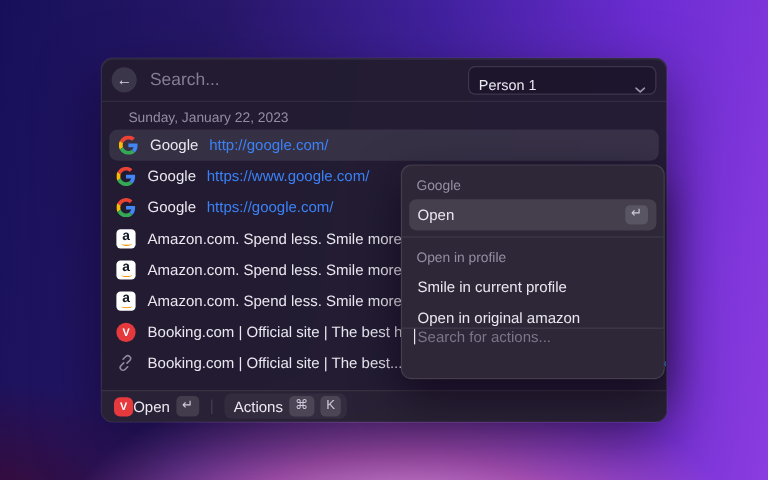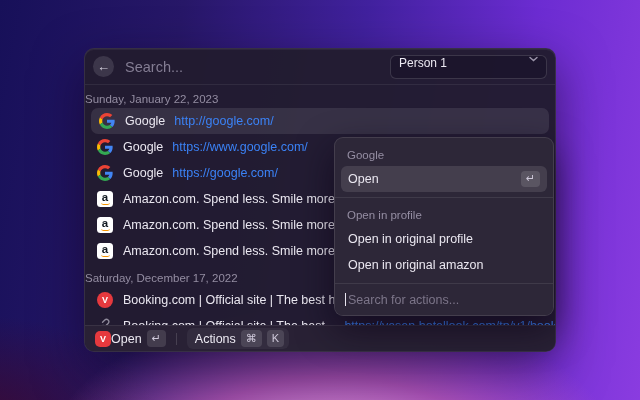--- a/index.html
+++ b/index.html
@@ -22,27 +22,27 @@
     overflow:hidden;
   }
   .header { height:36px; display:flex; align-items:center; padding:0 8px 0 8px;
     border-bottom:1px solid rgba(255,255,255,.07); }
   .back-btn { width:21px; height:21px; border-radius:50%; background:rgba(255,255,255,.12);
     display:flex; align-items:center; justify-content:center; color:#d9d5e2; font-size:13px; line-height:1; flex:none; }
   .search-input { flex:1; background:transparent; border:none; outline:none; margin-left:11px;
     font-family:Liberation Sans, sans-serif; font-size:14.5px; color:#e9e6f0; }
   .search-input::placeholder { color:#847d93; }
   .profile { flex:none; width:157px; height:24px; border:1px solid rgba(255,255,255,.14);
-    background:rgba(20,14,36,.45); border-radius:6px; display:flex; align-items:flex-start;
+    background:rgba(20,14,36,.45); border-radius:6px; display:flex; align-items:flex-end;
     padding:0 8px; color:#ece9f2; font-size:12px; }
   .profile-label { flex:1; }
   .chev { color:#9b94aa; flex:none; display:flex; }
   
   .list { position:absolute; top:36px; left:0; right:0; bottom:26px; overflow:hidden; }
-  .section-label { height:23px; padding:8px 12px 0 0; font-size:11.5px; color:#948da2; }
+  .section-label { height:23px; padding:8px 12px 0 22px; font-size:11.5px; color:#948da2; }
   .row { height:26px; display:flex; align-items:center; padding:0 12px; white-space:nowrap; overflow:hidden; }
   .row.selected { background:rgba(255,255,255,.095); border-radius:7px; margin:0 6px; padding:0 8px; }
   .fav { width:16px; height:16px; flex:none; margin-right:10px; position:relative; }
   .row-title { color:#eae7f0; font-size:12.5px; flex:none; }
   .row-url { color:#3b82f6; font-size:12.5px; margin-left:9px; flex:none; }
   .fav-amazon { background:#fff; border-radius:3.5px; display:flex; align-items:center; justify-content:center; }
   .fav-amazon .a { color:#131a22; font-size:11.5px; font-weight:bold; line-height:1; margin-top:-3px; }
   .fav-amazon .smile { position:absolute; left:3.5px; bottom:2.5px; width:9px; height:4px;
     border-bottom:1.4px solid #f79400; border-radius:50%; }
   .fav-vivaldi { background:#e6393e; border-radius:50%; display:flex; align-items:center; justify-content:center;
@@ -65,23 +65,23 @@
     background:#2d2738; border:1px solid rgba(255,255,255,.11); border-radius:9px;
     box-shadow:0 14px 36px rgba(10,2,20,.6); overflow:hidden; padding-top:4px; }
   .ap-context { padding:7px 12px 5px 12px; font-size:11.5px; color:#958ea3; }
   .ap-item { height:26px; display:flex; align-items:center; margin:0 6px; padding:0 7px;
     border-radius:6px; color:#eae7f0; font-size:12.5px; }
   .ap-item.selected { background:rgba(255,255,255,.11); }
   .ap-item .grow { flex:1; }
   .ap-icon { width:14px; height:14px; margin-right:9px; flex:none; display:flex; align-items:center; }
   .ap-divider { height:1px; background:rgba(255,255,255,.09); margin:5px 0; }
   .ap-section { padding:6px 12px 5px 12px; font-size:11.5px; color:#958ea3; }
-  .ap-search { position:absolute; left:0; right:0; bottom:0; height:32px;
+  .ap-search { position:absolute; left:0; right:0; bottom:0; height:42px;
     border-top:1px solid rgba(255,255,255,.09); background:#2d2738;
-    display:flex; align-items:center; padding:0 10px; font-size:12.5px; color:#7c7589; }
+    display:flex; padding:0 10px; font-size:12.5px; color:#7c7589; }
   .caret { width:1px; height:13px; background:#e9e6f0; margin-right:2px; }
   svg { display:block; }
 </style>
 </head>
 <body>
 
 <div class="window">
   <div class="header">
     <div class="back-btn">
       <span>←</span>
@@ -152,21 +152,20 @@
         <span class="row-url">https://amazon.com/</span>
       </div>
       <div class="row">
         <div class="fav fav-amazon">
           <span class="a">a</span>
           <span class="smile"></span>
         </div>
         <span class="row-title">Amazon.com. Spend less. Smile more.</span>
         <span class="row-url">https://www.amazon.com/</span>
       </div>
-      <div class="section-label">Saturday, December 17, 2022</div>
       <div class="row">
         <div class="fav fav-vivaldi">V</div>
         <span class="row-title">Booking.com | Official site | The best hotels, flights, car</span>
       </div>
       <div class="row">
         <div class="fav">
           <svg width="15" height="15" viewBox="0 0 20 20" fill="none" stroke="#8f8a9b" stroke-width="1.8" stroke-linecap="round">
             <path d="M8.2 11.8 L5.2 14.8 a3.1 3.1 0 0 0 4.4 4.4 l3-3" transform="translate(0,-2)"></path>
             <path d="M11.8 8.2 L14.8 5.2 a3.1 3.1 0 0 0 -4.4 -4.4 l-3 3" transform="translate(0,2)"></path>
           </svg>
@@ -195,21 +194,21 @@
   <div class="ap-context">Google</div>
   <div id="ap-items">
       <div class="ap-item selected">
         <span>Open</span>
         <span class="grow"></span>
         <span class="kbd">↵</span>
       </div>
       <div class="ap-divider"></div>
       <div class="ap-section">Open in profile</div>
       <div class="ap-item">
-        <span>Open in original profile</span>
+        <span>Smile in current profile</span>
         <span class="grow"></span>
       </div>
       <div class="ap-item">
         <span>Open in original amazon</span>
         <span class="grow"></span>
       </div>
       <div class="ap-divider"></div>
       <div class="ap-item">
         <span class="ap-icon">
           <svg width="13" height="13" viewBox="0 0 16 16" fill="none" stroke="#b5aec2" stroke-width="1.4">

